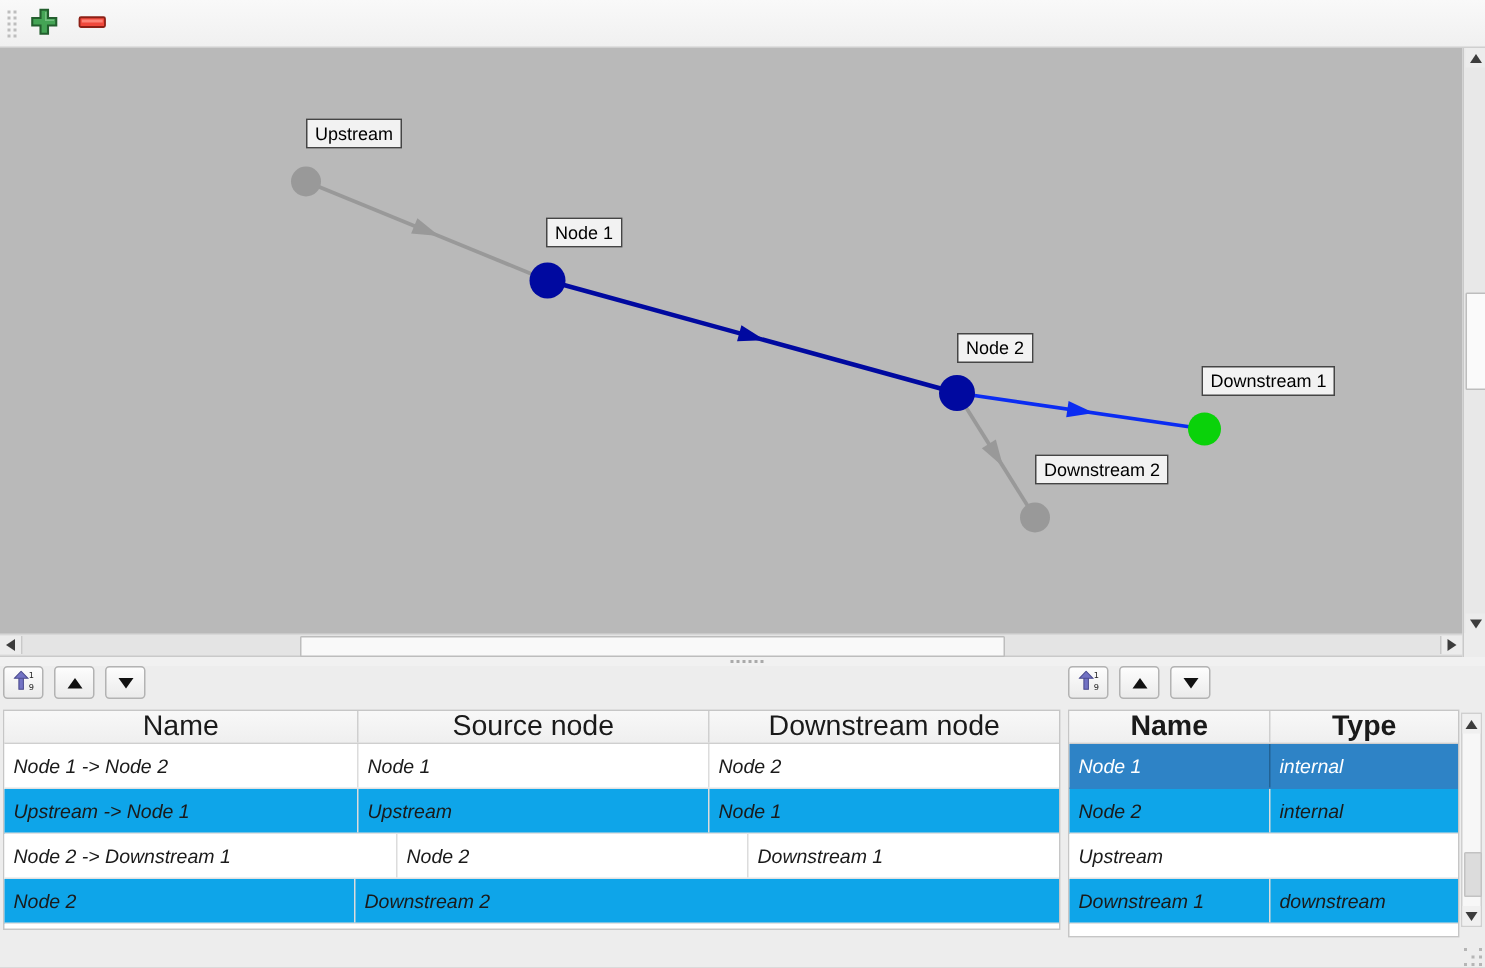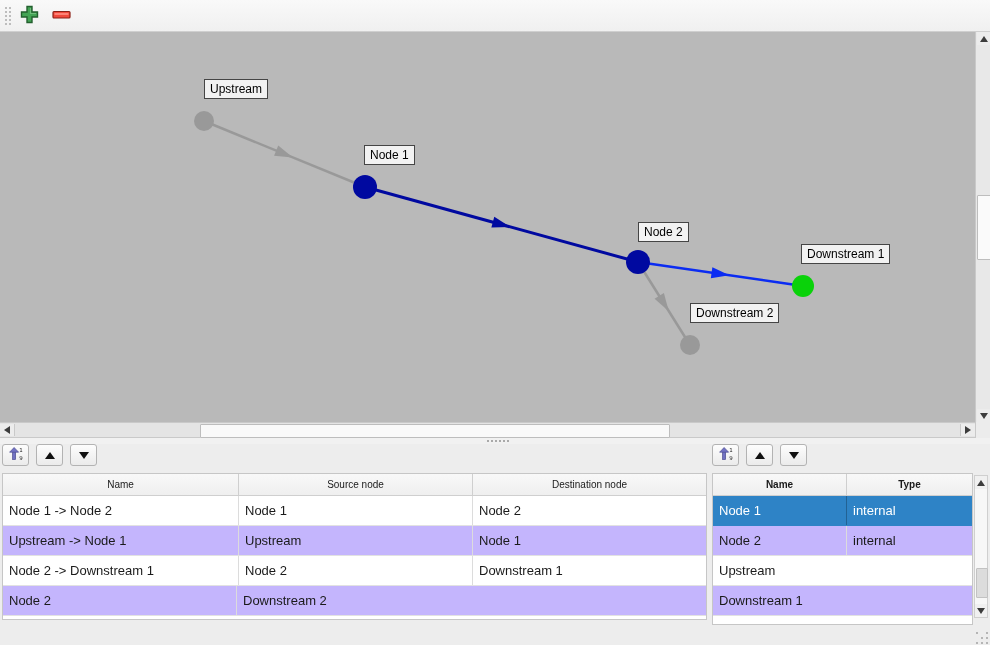--- a/index.html
+++ b/index.html
@@ -50,29 +50,29 @@
   .mini-toolbar{position:absolute;top:444px;height:22px;display:flex;gap:7px;}
   .mini-toolbar.left{left:2px;} .mini-toolbar.right{left:712px;}
   .mini-btn{width:27px;height:22px;box-sizing:border-box;border:1px solid #b3b3b3;border-radius:3px;
             background:linear-gradient(#fdfdfd,#ebebeb);display:flex;align-items:center;justify-content:center;}
 
   
   .table{position:absolute;top:473px;background:#fff;border:1px solid #c6c6c6;box-sizing:border-box;}
   .table.edges{left:2px;width:705px;height:147px;}
   .table.nodes{left:712px;width:261px;height:152px;}
   .thead{display:flex;height:22px;background:linear-gradient(#f8f8f8,#efefef);border-bottom:1px solid #cfcfcf;box-sizing:border-box;}
-  .th{display:flex;align-items:center;justify-content:center;font-size:10px;color:#1a1a1a;
+  .th{display:flex;align-items:center;justify-content:center;font-size:19px;color:#1a1a1a;
       border-right:1px solid #cfcfcf;box-sizing:border-box;height:100%;}
   .th:last-child{border-right:none;}
   .table.nodes .th{font-weight:bold;}
   .trow{display:flex;height:30px;box-sizing:border-box;border-bottom:1px solid #e2e2e2;background:#fff;}
-  .trow.alt{background:#c4b5fd;}
+  .trow.alt{background:#0ea5e9;}
   .trow.selected{background:#2e83c6;color:#fff;border-bottom:1px solid #2e83c6;}
   .td{display:flex;align-items:center;padding:13px 6px;box-sizing:border-box;height:100%;
-      border-right:1px solid #dcdcdc;overflow:hidden;white-space:nowrap;}
+      border-right:1px solid #dcdcdc;overflow:hidden;white-space:nowrap;font-style:italic;}
   .td:last-child{border-right:none;}
   .trow.selected .td{border-right:1px solid rgba(0,0,0,0.25);}
   .trow.selected .td:last-child{border-right:none;}
 
   
   .tscroll{position:absolute;left:974px;top:475px;width:14px;height:143px;background:#f7f7f7;border:1px solid #cfcfcf;box-sizing:border-box;}
   .tscroll .sb-btn{left:0;width:12px;height:13px;background:#f0f0f0;}
   .tscroll .up{top:0;} .tscroll .down{bottom:0;}
   .tscroll .thumb{position:absolute;left:1px;top:92px;width:10px;height:28px;background:#dcdcdc;border:1px solid #c2c2c2;border-radius:1px;}
 
@@ -183,35 +183,35 @@
       </div>
     <div class="mini-btn">
         <div class="tri t-down" style="border-top-color:#111;border-left-width:5px;border-right-width:5px;border-top-width:7px;"></div>
       </div>
   </div>
 
   <div class="table edges">
     <div class="thead">
       <div class="th" style="width:236px;">Name</div>
       <div class="th" style="width:234px;">Source node</div>
-      <div class="th" style="flex:1;">Destination node</div>
+      <div class="th" style="flex:1;">Downstream node</div>
     </div>
     <div id="edges-tbody">
         <div class="trow">
           <div class="td" style="width: 236px;">Node 1 -&gt; Node 2</div>
           <div class="td" style="width: 234px;">Node 1</div>
           <div class="td" style="flex: 1 1 0%;">Node 2</div>
         </div>
         <div class="trow alt">
           <div class="td" style="width: 236px;">Upstream -&gt; Node 1</div>
           <div class="td" style="width: 234px;">Upstream</div>
           <div class="td" style="flex: 1 1 0%;">Node 1</div>
         </div>
         <div class="trow">
-          <div class="td" style="width: 236px;">Node 2 -&gt; Downstream 1</div>
+          <div class="td" style="width: 262px;">Node 2 -&gt; Downstream 1</div>
           <div class="td" style="width: 234px;">Node 2</div>
           <div class="td" style="flex: 1 1 0%;">Downstream 1</div>
         </div>
         <div class="trow alt">
           <div class="td" style="width: 234px;">Node 2</div>
           <div class="td" style="flex: 1 1 0%;">Downstream 2</div>
         </div>
       </div>
   </div>
 
@@ -227,20 +227,21 @@
         </div>
         <div class="trow alt">
           <div class="td" style="width: 134px;">Node 2</div>
           <div class="td" style="flex: 1 1 0%;">internal</div>
         </div>
         <div class="trow">
           <div class="td" style="width: 134px;">Upstream</div>
         </div>
         <div class="trow alt">
           <div class="td" style="width: 134px;">Downstream 1</div>
+          <div class="td" style="flex: 1 1 0%;">downstream</div>
         </div>
       </div>
   </div>
 
   <div class="tscroll">
     <div class="sb-btn up">
         <div class="tri t-up"></div>
       </div>
     <div class="thumb"></div>
     <div class="sb-btn down">

